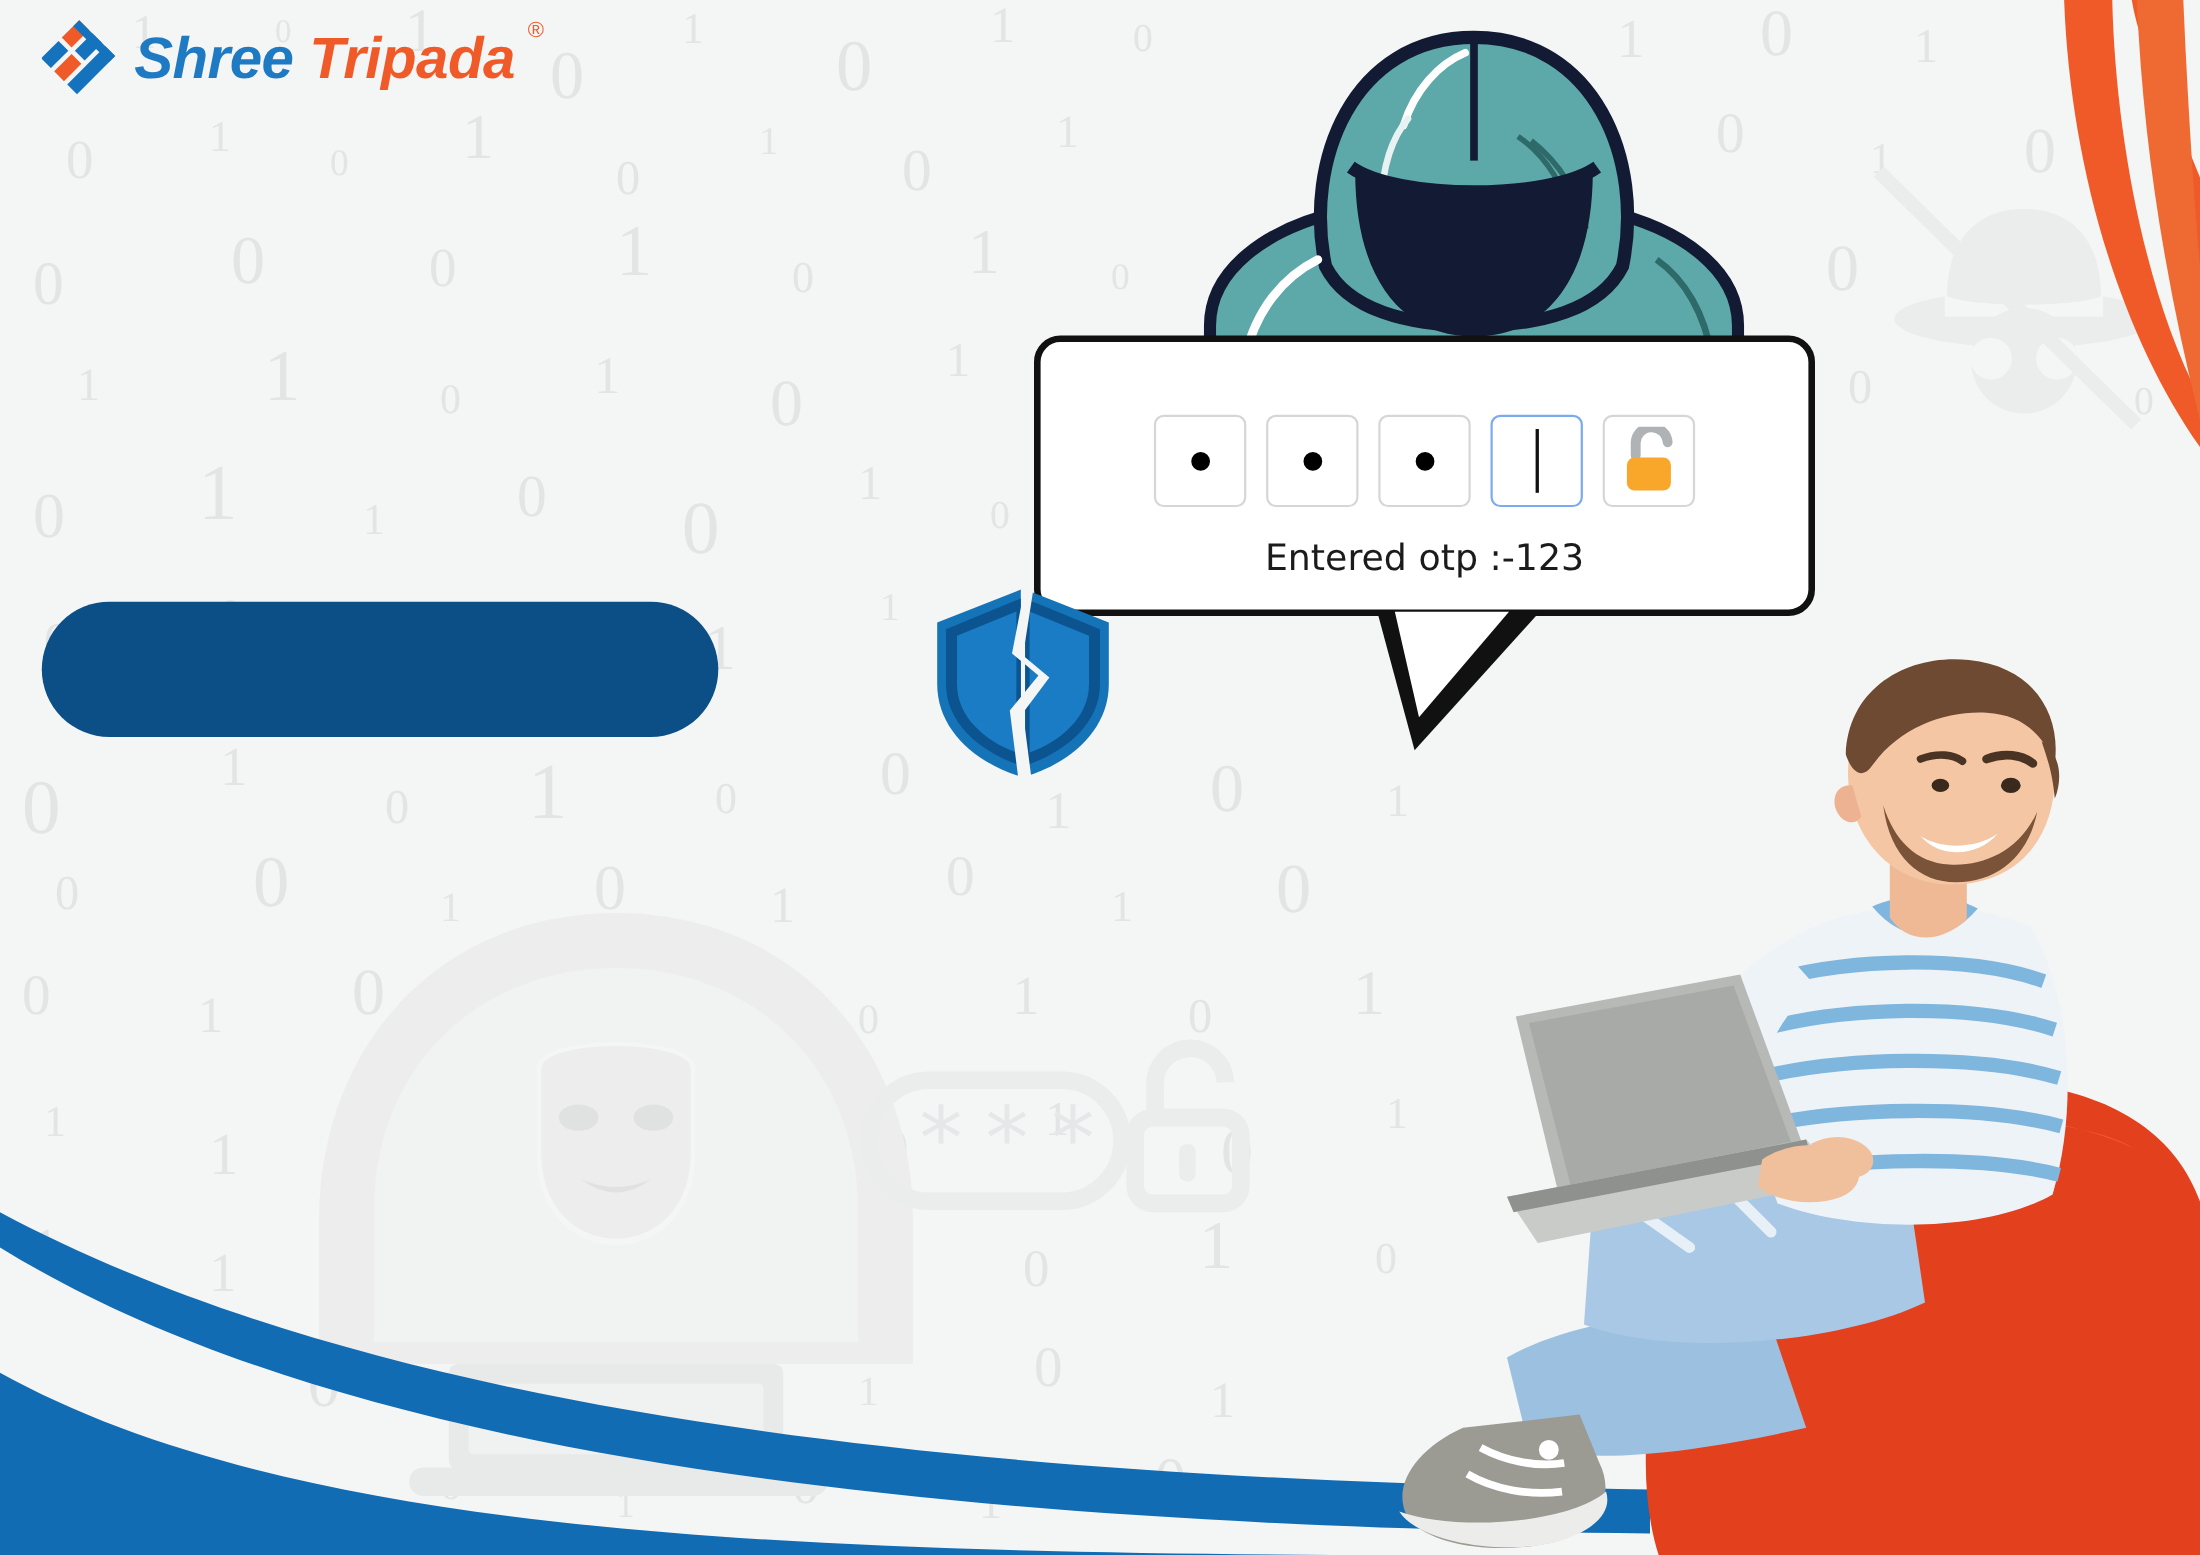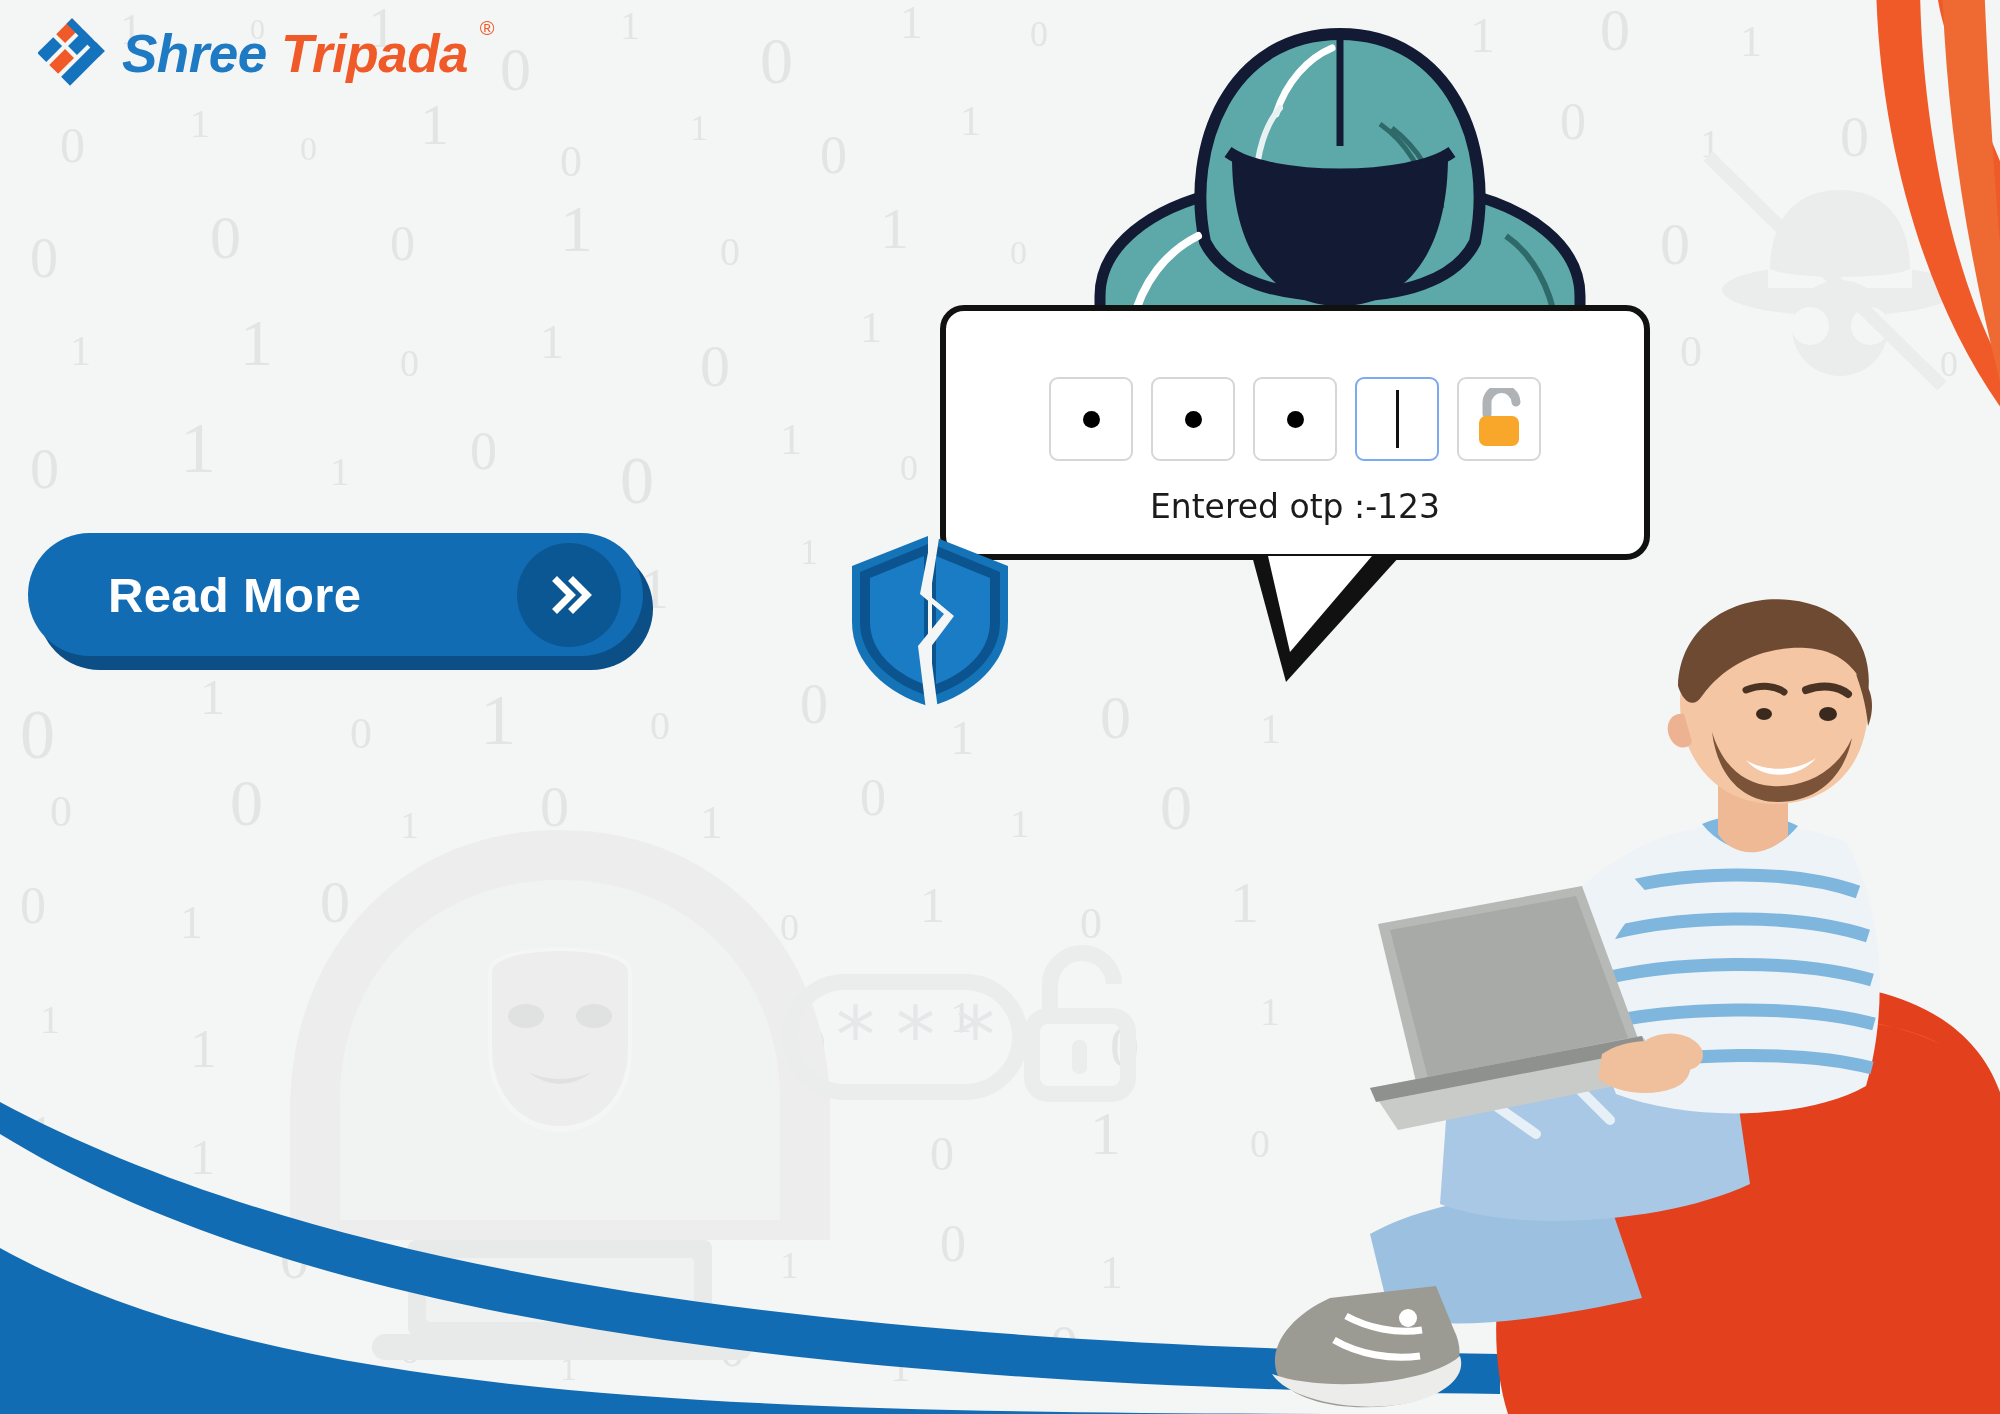--- a/index.html
+++ b/index.html
@@ -434,31 +434,20 @@
       </g>
     </svg>
     <div class="logo-text">
       <span class="logo-blue">Shree</span><span>&nbsp;</span><span class="logo-orange">Tripada</span><span class="logo-reg">®</span>
     </div>
   </div>
 
 
   <div class="cta">
     <div class="cta-shadow"></div>
-    <div class="cta-body">
-      <span class="cta-label">Read More</span>
-      <span class="cta-circle">
-        <svg width="56" height="56" viewBox="0 0 56 56">
-          <g fill="none" stroke="#ffffff" stroke-width="7" stroke-linecap="square">
-            <polyline points="16,14 30,28 16,42"></polyline>
-            <polyline points="32,14 46,28 32,42"></polyline>
-          </g>
-        </svg>
-      </span>
-    </div>
   </div>
 
   <div class="bubble-wrap">
     <div class="bubble">
 
       <div class="otp-row">
         <div class="otp-box">
           <span class="otp-dot"></span>
         </div>
         <div class="otp-box">

